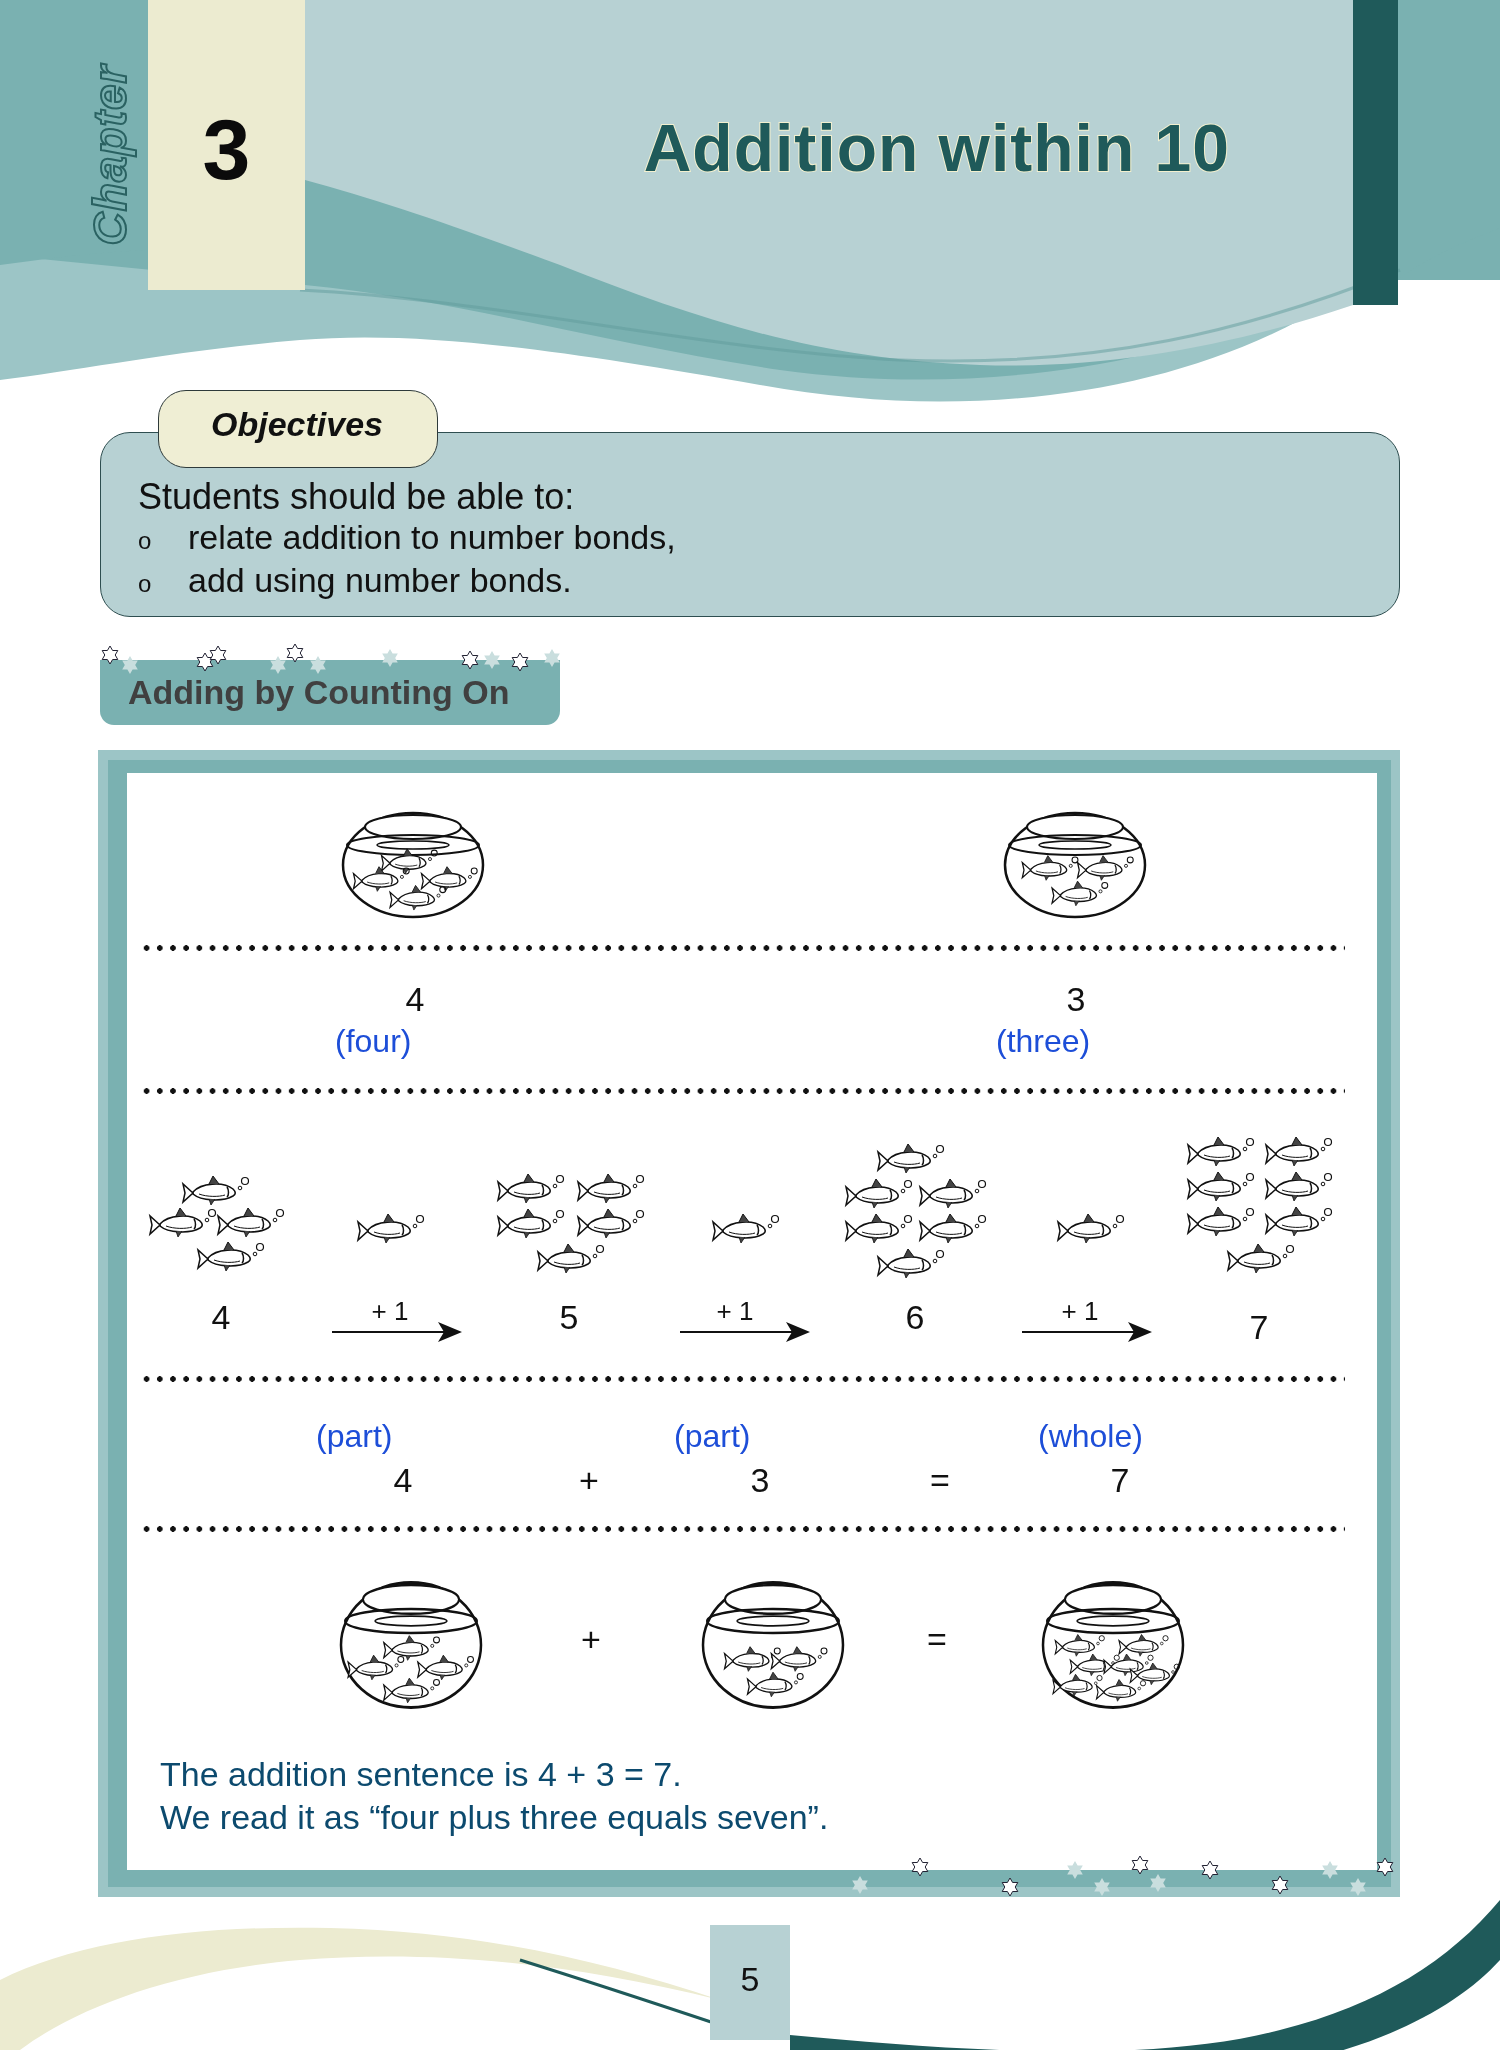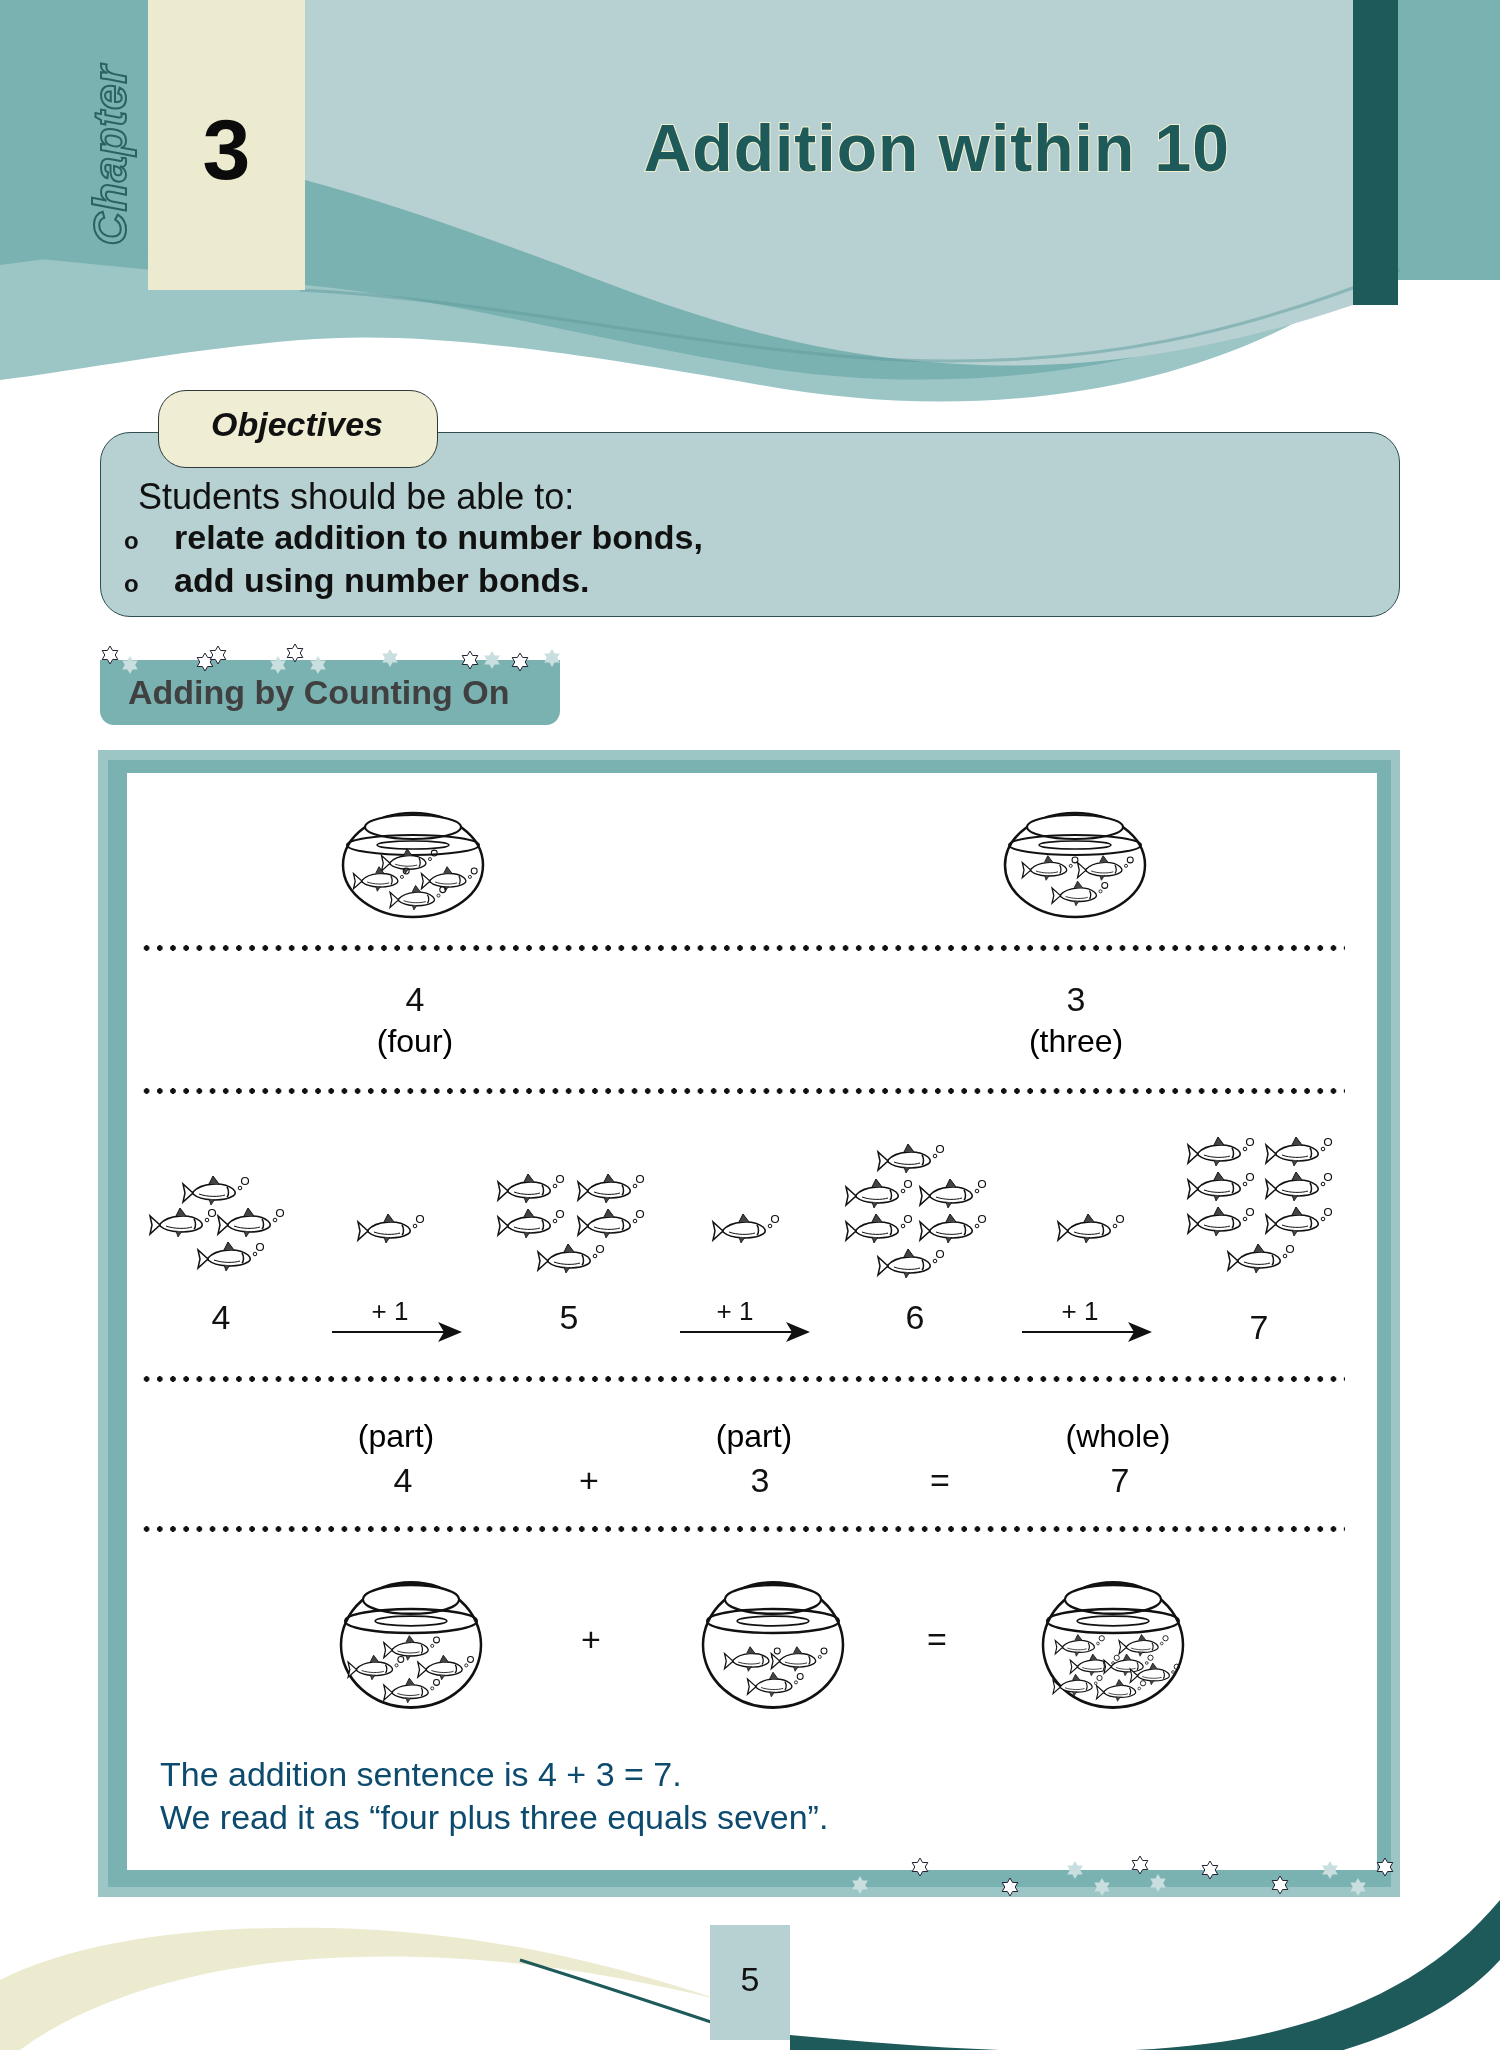--- a/index.html
+++ b/index.html
@@ -10,35 +10,35 @@
   .chapter-num { left:148px; top:100px; width:157px; text-align:center; font-size:86px; font-weight:bold; color:#0b0b0b; font-family:"Liberation Sans", sans-serif; }
   .chapter-word { left:70px; top:40px; width:80px; height:230px; }
   .chapter-word span { position:absolute; left:40px; top:115px; transform:translate(-50%,-50%) rotate(-90deg); white-space:nowrap; font-size:46px; font-weight:bold; font-style:italic; color:#7ab1b1; -webkit-text-stroke:2px #2a6262; letter-spacing:1px; }
   .title { left:430px; top:110px; width:800px; text-align:right; font-size:66px; font-weight:bold; color:#1f5a5a; -webkit-text-stroke:2px #f3f0cf; paint-order:stroke fill; letter-spacing:1px; }
   .dark-bar { left:1353px; top:0; width:45px; height:305px; background:#1f5a5a; }
 
   .obj-box { left:100px; top:432px; width:1298px; height:183px; background:#b7d1d3; border:1.5px solid #2e4e50; border-radius:30px; }
   .obj-tab { left:158px; top:390px; width:278px; height:76px; background:#efeed4; border:1.5px solid #2e3a3a; border-radius:28px; }
   .obj-tab-label { left:158px; top:405px; width:278px; text-align:center; font-size:34px; font-weight:bold; font-style:italic; color:#111; }
   .obj-intro { left:138px; top:476px; font-size:36px; color:#111; }
-  .obj-item { left:124px; font-size:34px; color:#111;font-weight:bold; }
+  .obj-item { left:138px; font-size:34px; color:#111; }
   .obj-item .bullet { display:inline-block; width:50px; font-size:24px; }
 
   .sec-head { left:100px; top:660px; width:460px; height:65px; background:#7ab1b1; border-radius:0 0 14px 14px; }
   .sec-head-label { left:128px; top:673px; font-size:34px; font-weight:bold; color:#404040; }
   .stars-top { left:100px; top:640px; width:470px; height:40px; }
 
   .frame-outer { left:98px; top:750px; width:1302px; height:1147px; background:#9cc5c6; }
   .frame-mid { left:108px; top:760px; width:1283px; height:1127px; background:#7ab1b1; }
   .frame-inner { left:127px; top:773px; width:1250px; height:1097px; background:#ffffff; }
 
   .dots { left:140px; width:1205px; height:6px; background-image:radial-gradient(circle, #111 2.6px, transparent 3px); background-size:13.2px 6px; background-repeat:repeat-x; }
 
   .num { font-size:34px; color:#111; text-align:center; width:140px; }
-  .word { font-size:32px; color:#000000; text-align:center; width:160px; }
+  .word { font-size:32px; color:#1d4ed8; width:160px; }
   .arrow-label { font-size:26px; color:#111; text-align:center; width:130px; }
   .sentence { left:160px; font-size:34px; color:#0c4a6e; }
 
   .page-box { left:710px; top:1925px; width:80px; height:115px; background:#b7d1d3; }
   .page-num { left:710px; top:1960px; width:80px; text-align:center; font-size:34px; color:#111; }
 </style>
 </head>
 <body>
 
 <svg id="header-bg" class="abs" viewBox="0 0 1500 430" preserveAspectRatio="none">

